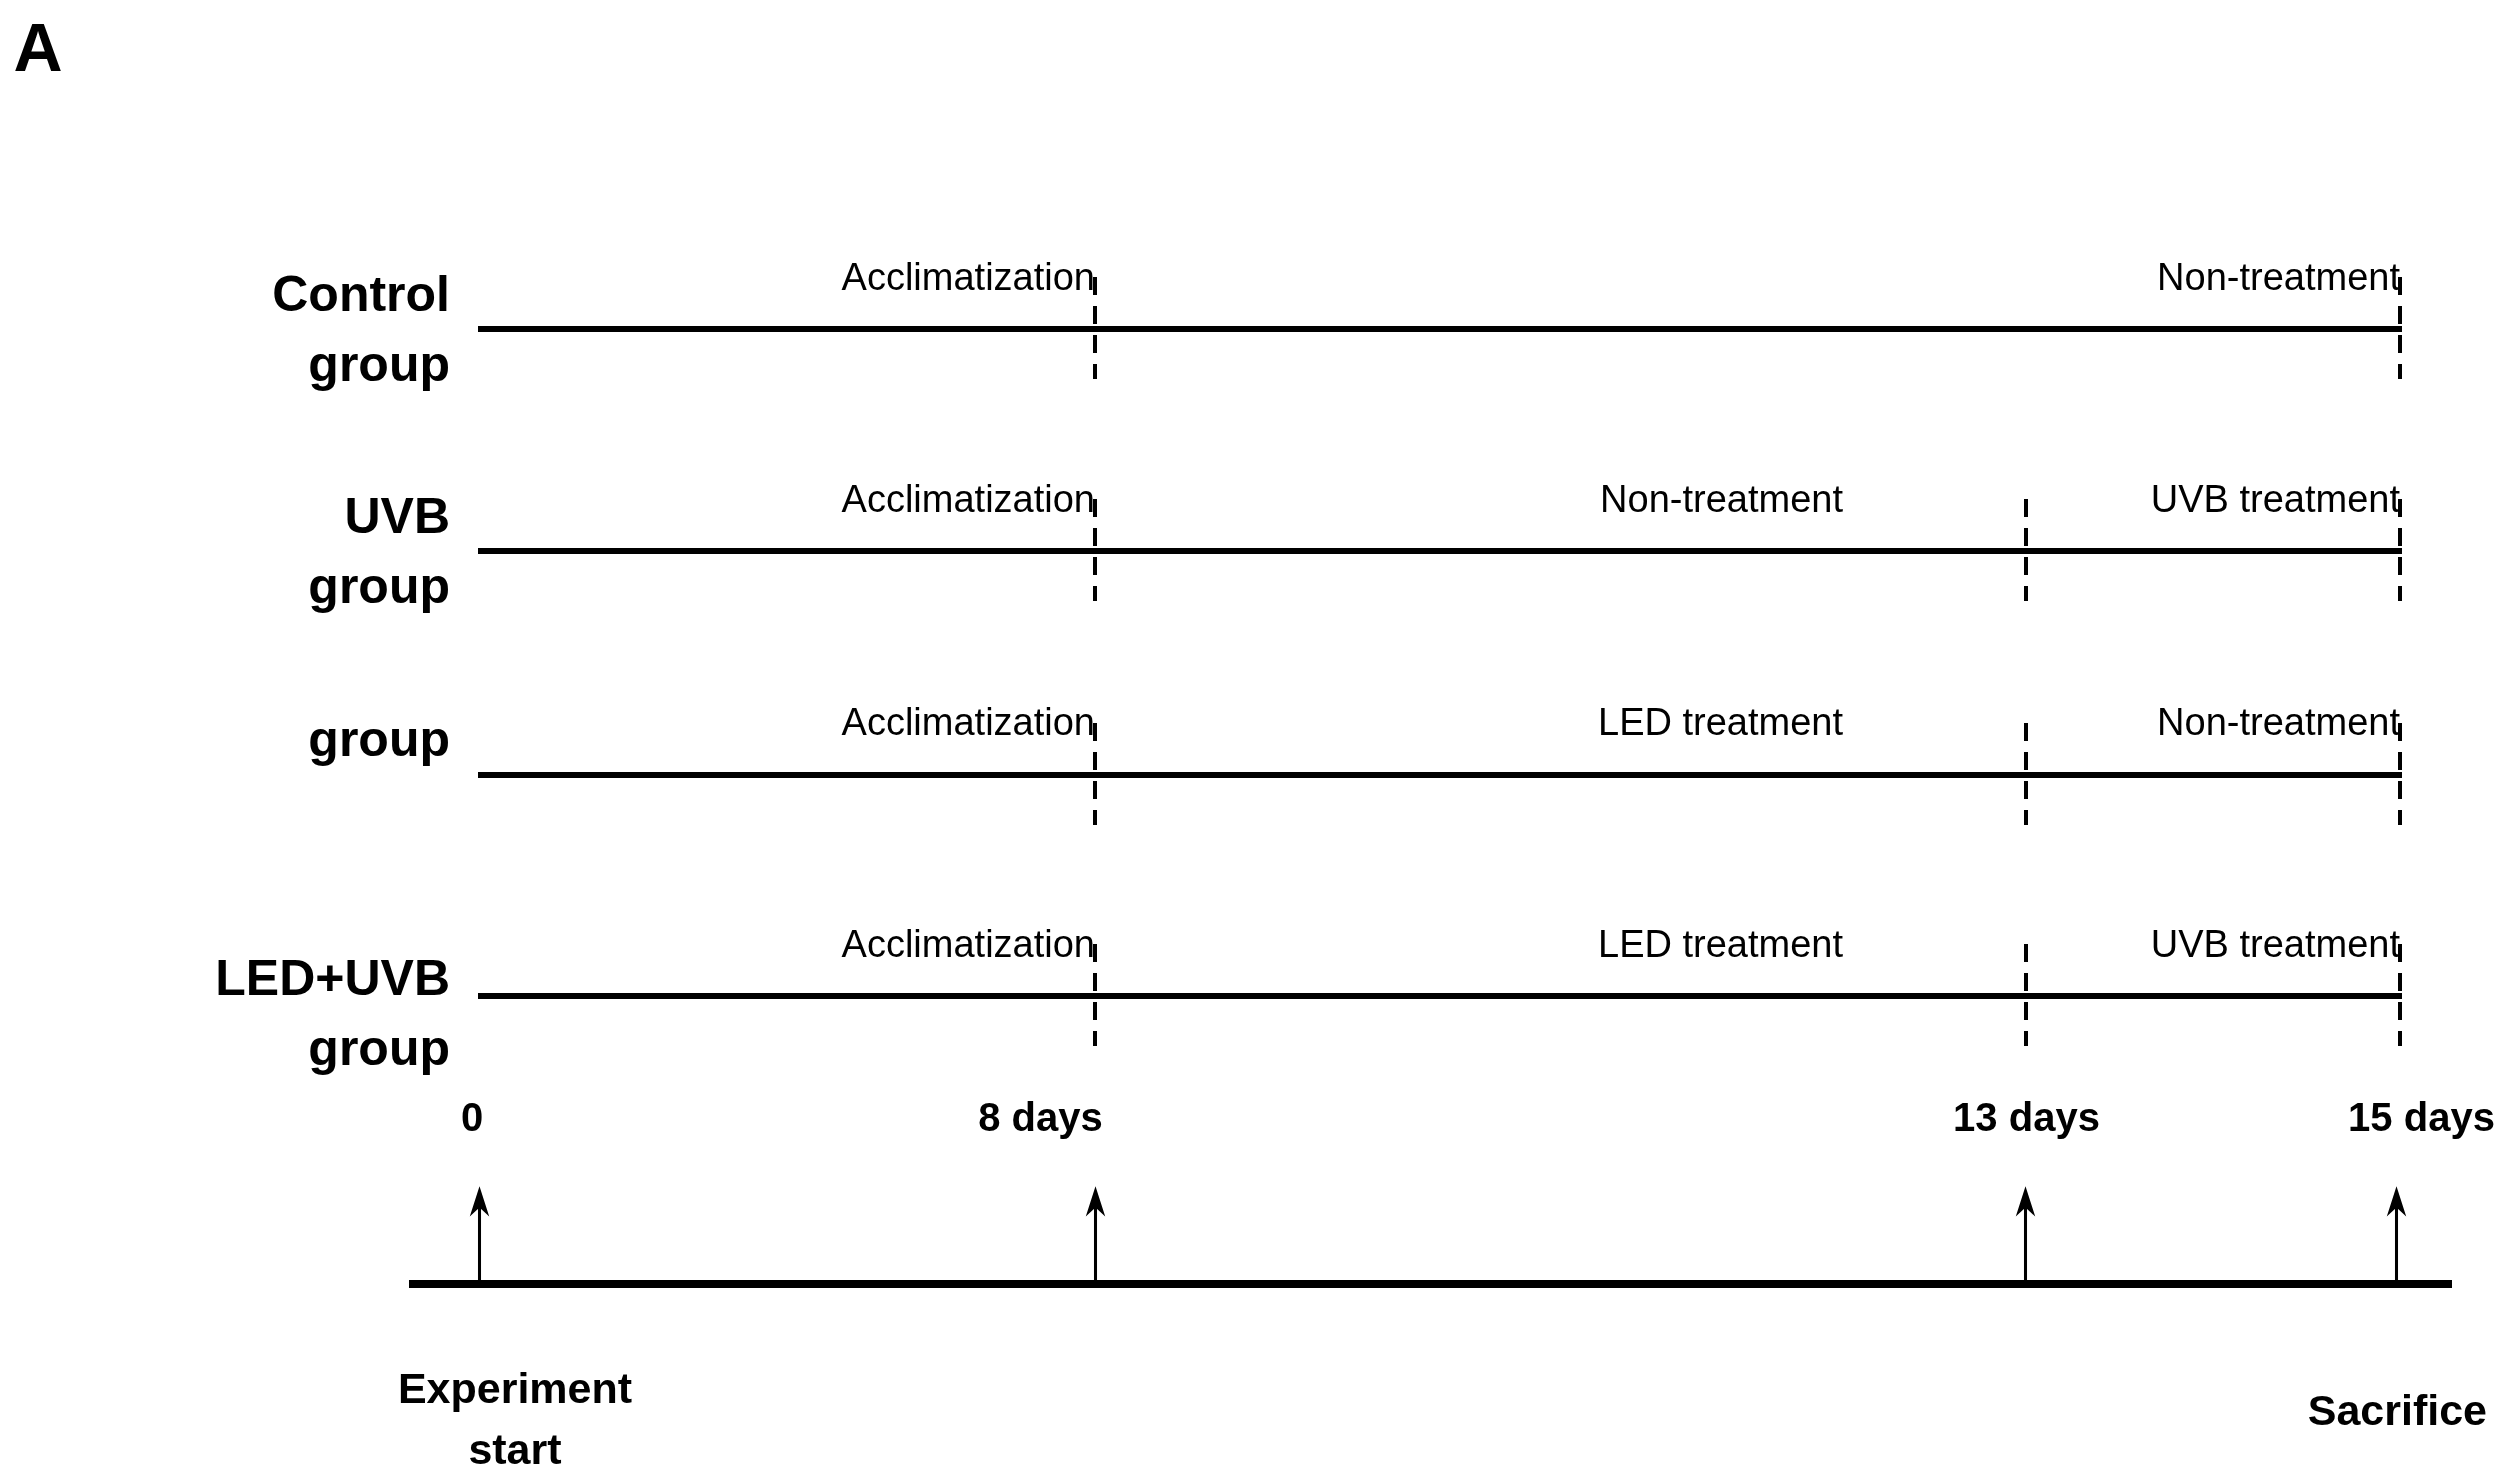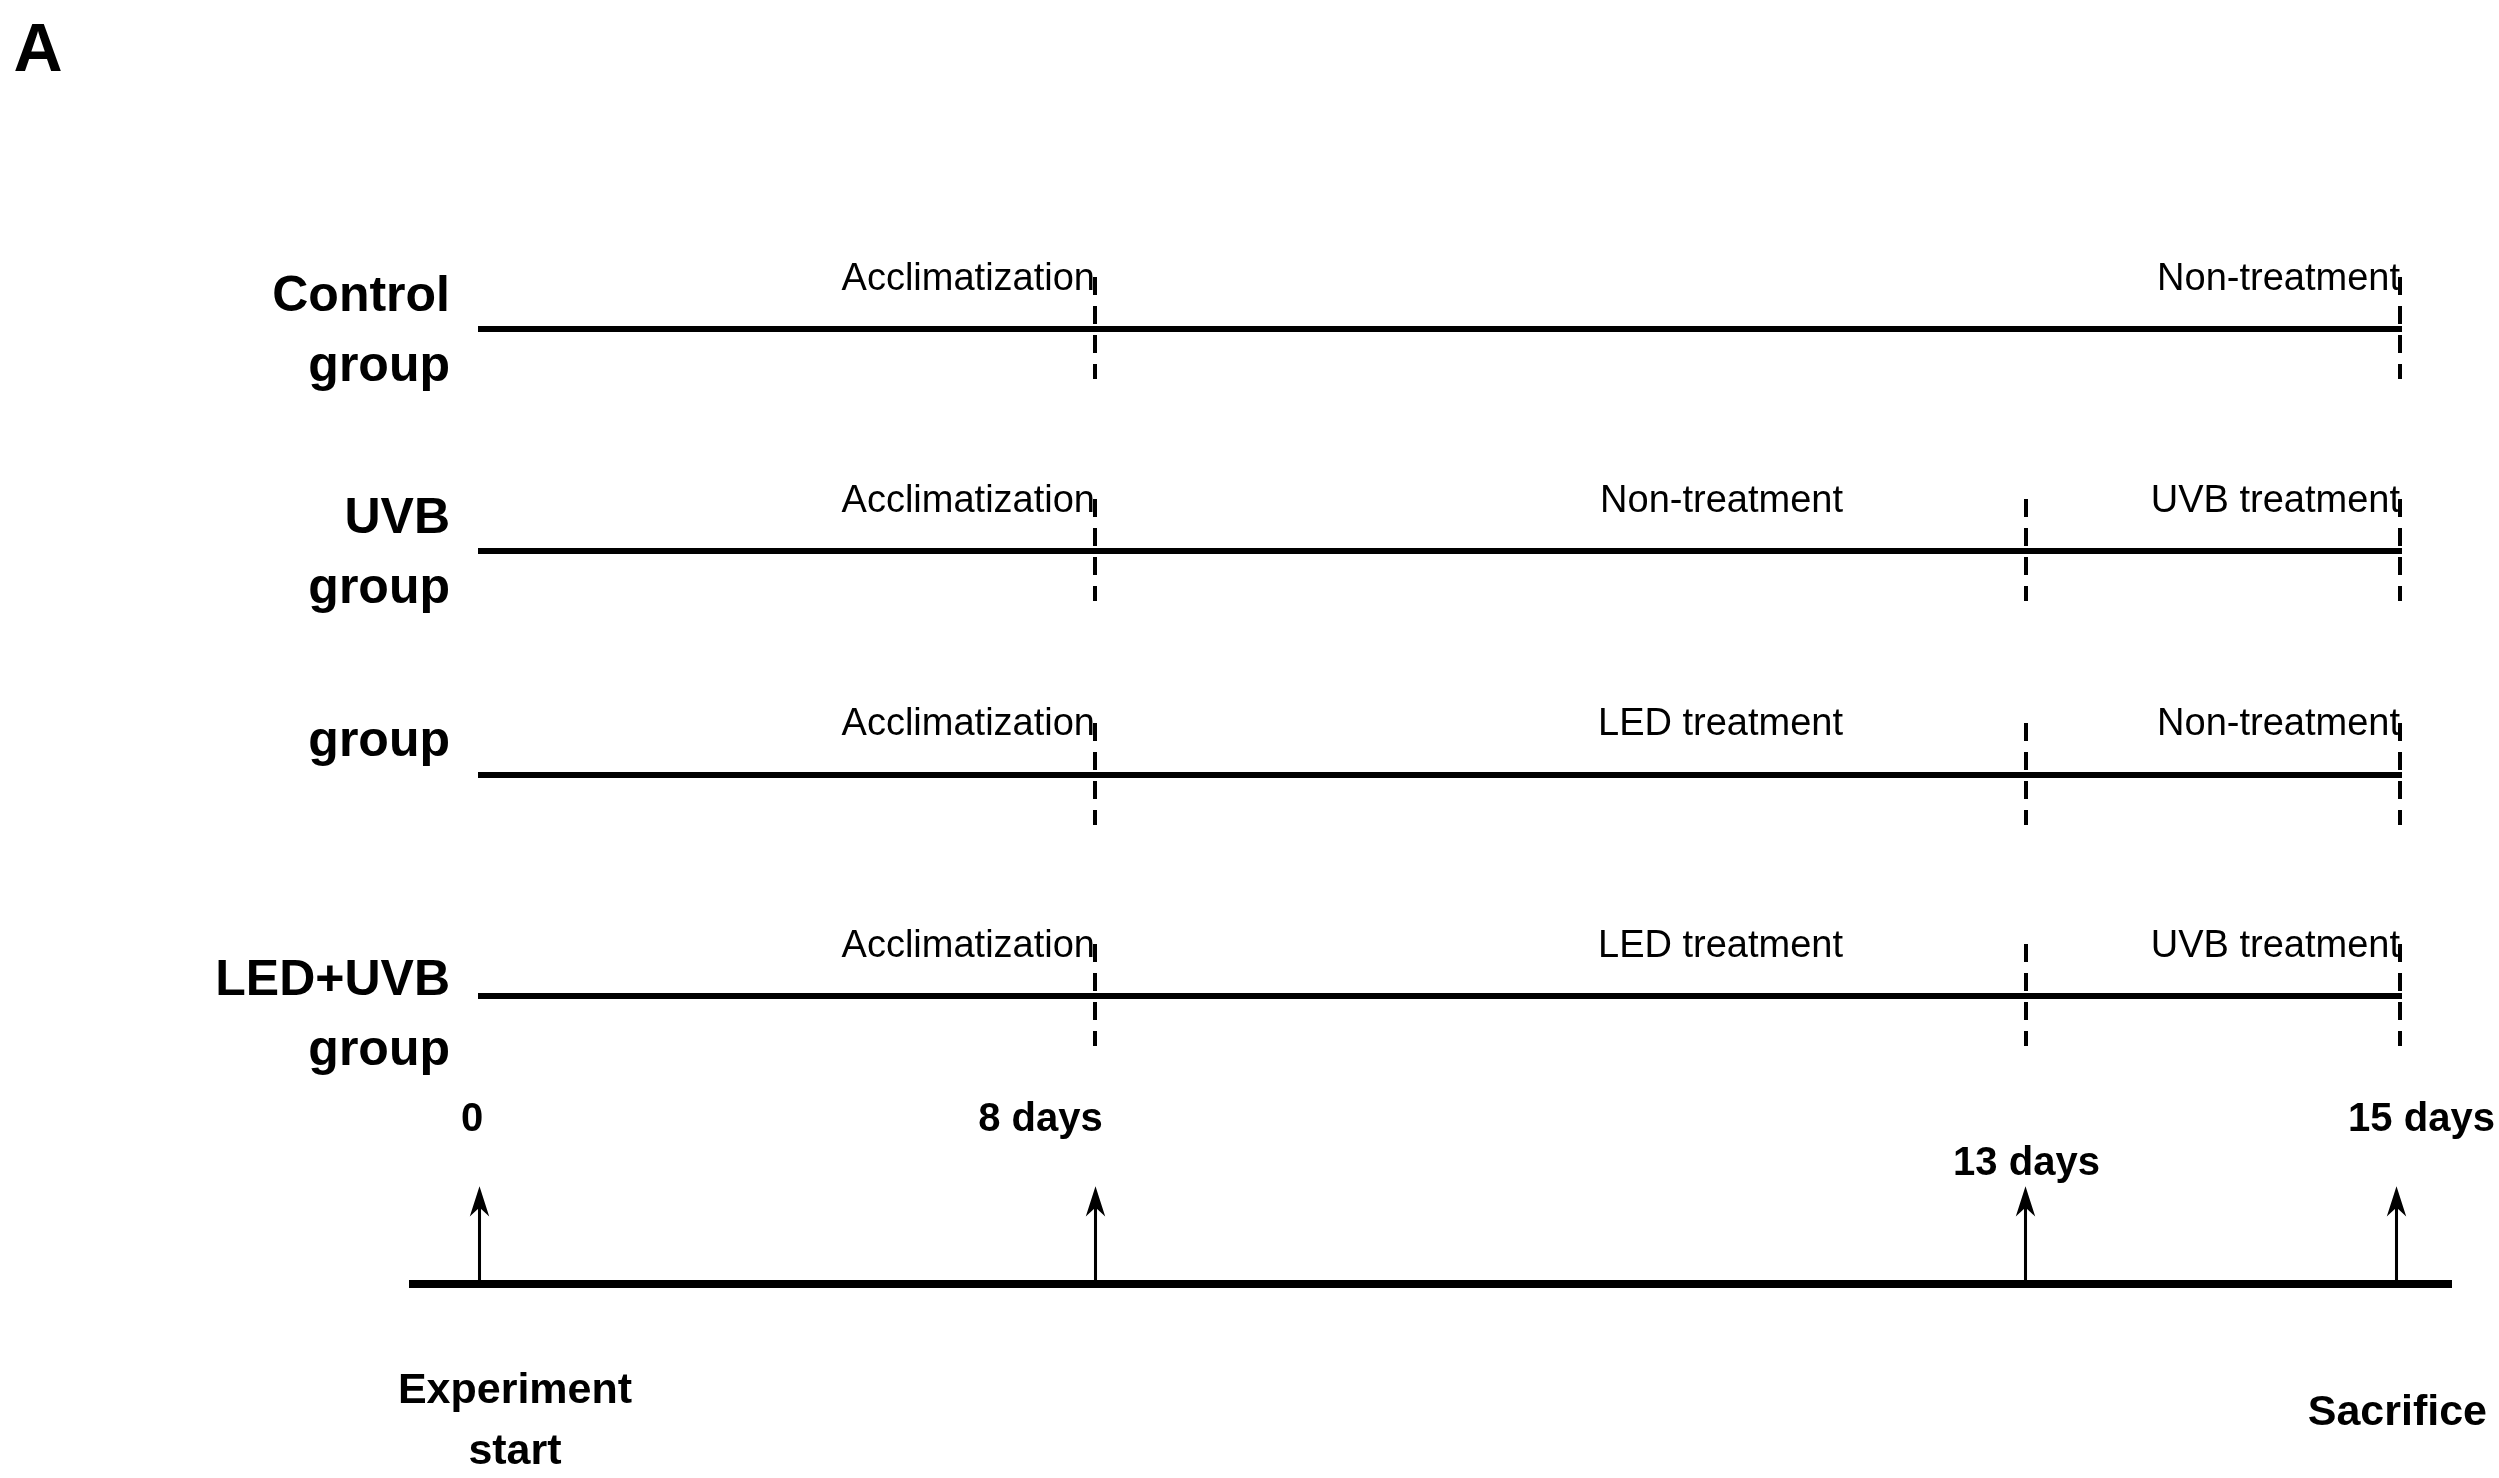--- a/index.html
+++ b/index.html
@@ -53,21 +53,21 @@
   .axis-line{
     position:absolute;left:409px;top:1280px;width:2043px;height:8px;
     background:#000;
   }
   .day-label{
     position:absolute;top:1095px;height:44px;line-height:44px;
     font-size:40px;font-weight:bold;text-align:center;white-space:nowrap;
   }
   .dl-0 {left:411px; width:122px;}
   .dl-8 {left:949px;width:183px;}
-  .dl-13{left:1935px;width:183px;margin-top:44px;}
+  .dl-13{left:1935px;width:183px;}
   .dl-15{left:2330px;width:183px;}
   .arrow{position:absolute;top:1185px;width:27px;height:102px;}
   .ax-0 {left:466px;}
   .ax-8 {left:1082px;}
   .ax-13{left:2012px;}
   .ax-15{left:2383px;}
   .start-label{
     position:absolute;left:375px;top:1358px;width:280px;
     font-size:43px;font-weight:bold;line-height:61px;text-align:center;
   }

